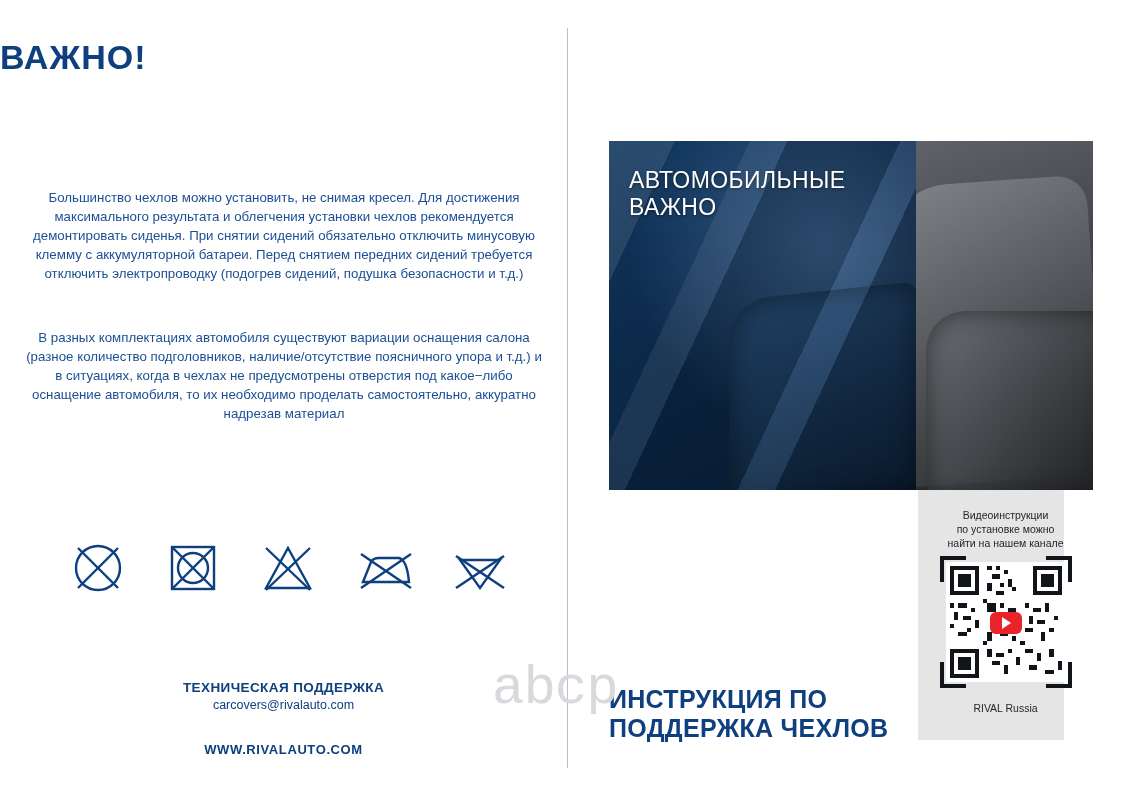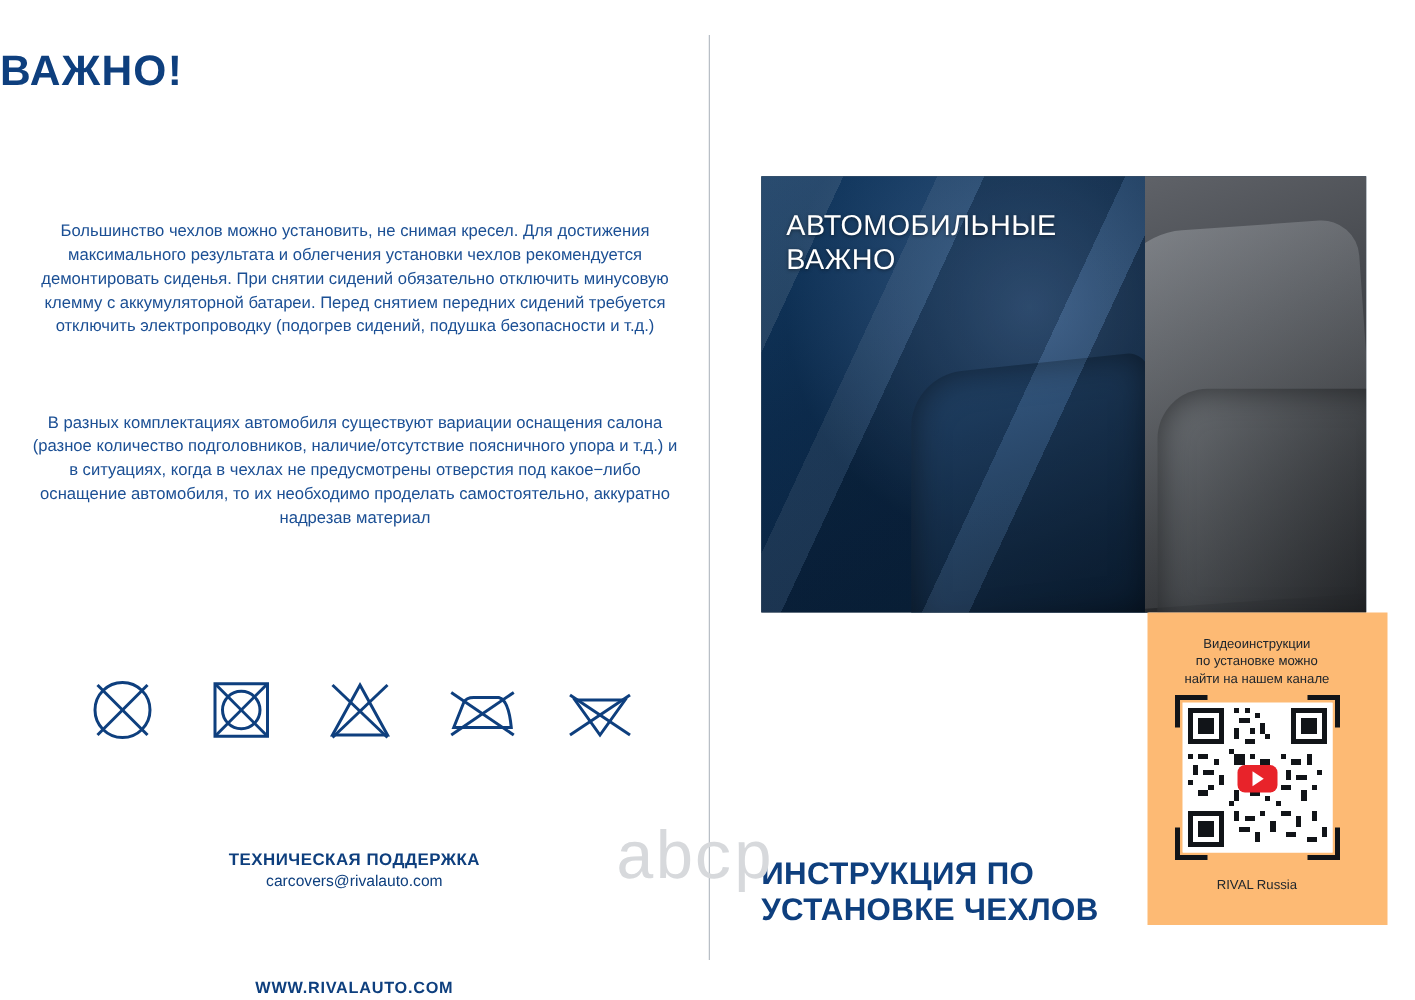--- a/index.html
+++ b/index.html
@@ -52,21 +52,21 @@
   }
   .para {
     position: absolute;
     color: #1b4f94;
     font-size: 13.3px;
     line-height: 19px;
     text-align: center;
     width: 520px;
     left: 24px;
   }
-  .para-1 { top: 175px; }
+  .para-1 { top: 188px; }
   .para-2 { top: 328px; }
 
   
   .symbols {
     position: absolute;
     left: 70px;
     top: 540px;
     width: 430px;
     height: 70px;
   }
@@ -95,21 +95,20 @@
   .website {
     position: absolute;
     left: 0;
     top: 742px;
     width: 567px;
     text-align: center;
     color: #0e3f7e;
     font-size: 13px;
     font-weight: bold;
     letter-spacing: .6px;
-    margin-top: 40px;
   }
 
   
   .right {
     position: absolute;
     left: 567px; top: 0;
     width: 565px;
     height: 800px;
   }
 
@@ -190,22 +189,21 @@
     text-shadow: 0 1px 3px rgba(0,0,0,.5);
   }
 
   
   .qr-card {
     position: absolute;
     left: 351px;
     top: 490px;
     width: 146px;
     height: 250px;
-    background: #fdba74;
-    padding-left: 46px;
+    background: #e5e5e5;
   }
   .qr-text {
     position: absolute;
     left: 0; top: 18px;
     width: 175px;
     text-align: center;
     font-size: 10.5px;
     line-height: 14px;
     color: #20262c;
   }
@@ -435,20 +433,20 @@
           </g>
         </svg>
         <div class="yt"></div>
       </div>
 
       <div class="qr-brand">RIVAL Russia</div>
     </div>
 
     <div class="instr-title">
       <div>ИНСТРУКЦИЯ ПО</div>
-      <div>УСТАНОВКЕ ЧЕХЛОВ</div>
+      <div>ПОДДЕРЖКА ЧЕХЛОВ</div>
     </div>
 
   </div>
 
   <div class="watermark">abcp</div>
 
 </div>
 
 </body></html>

